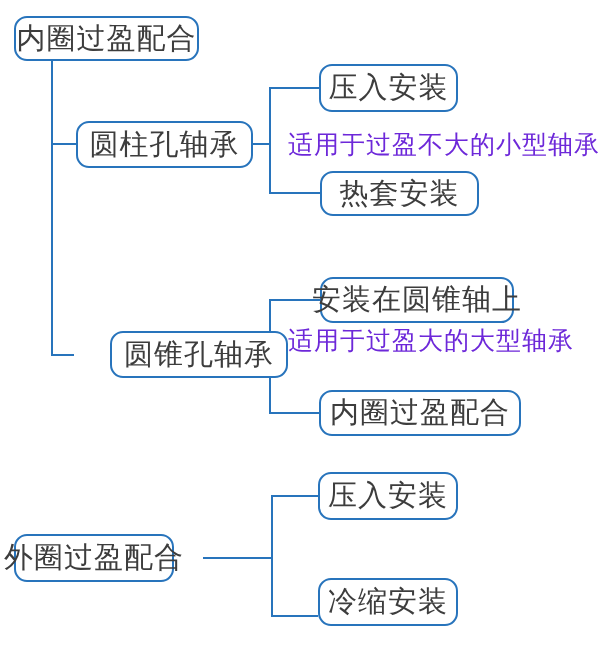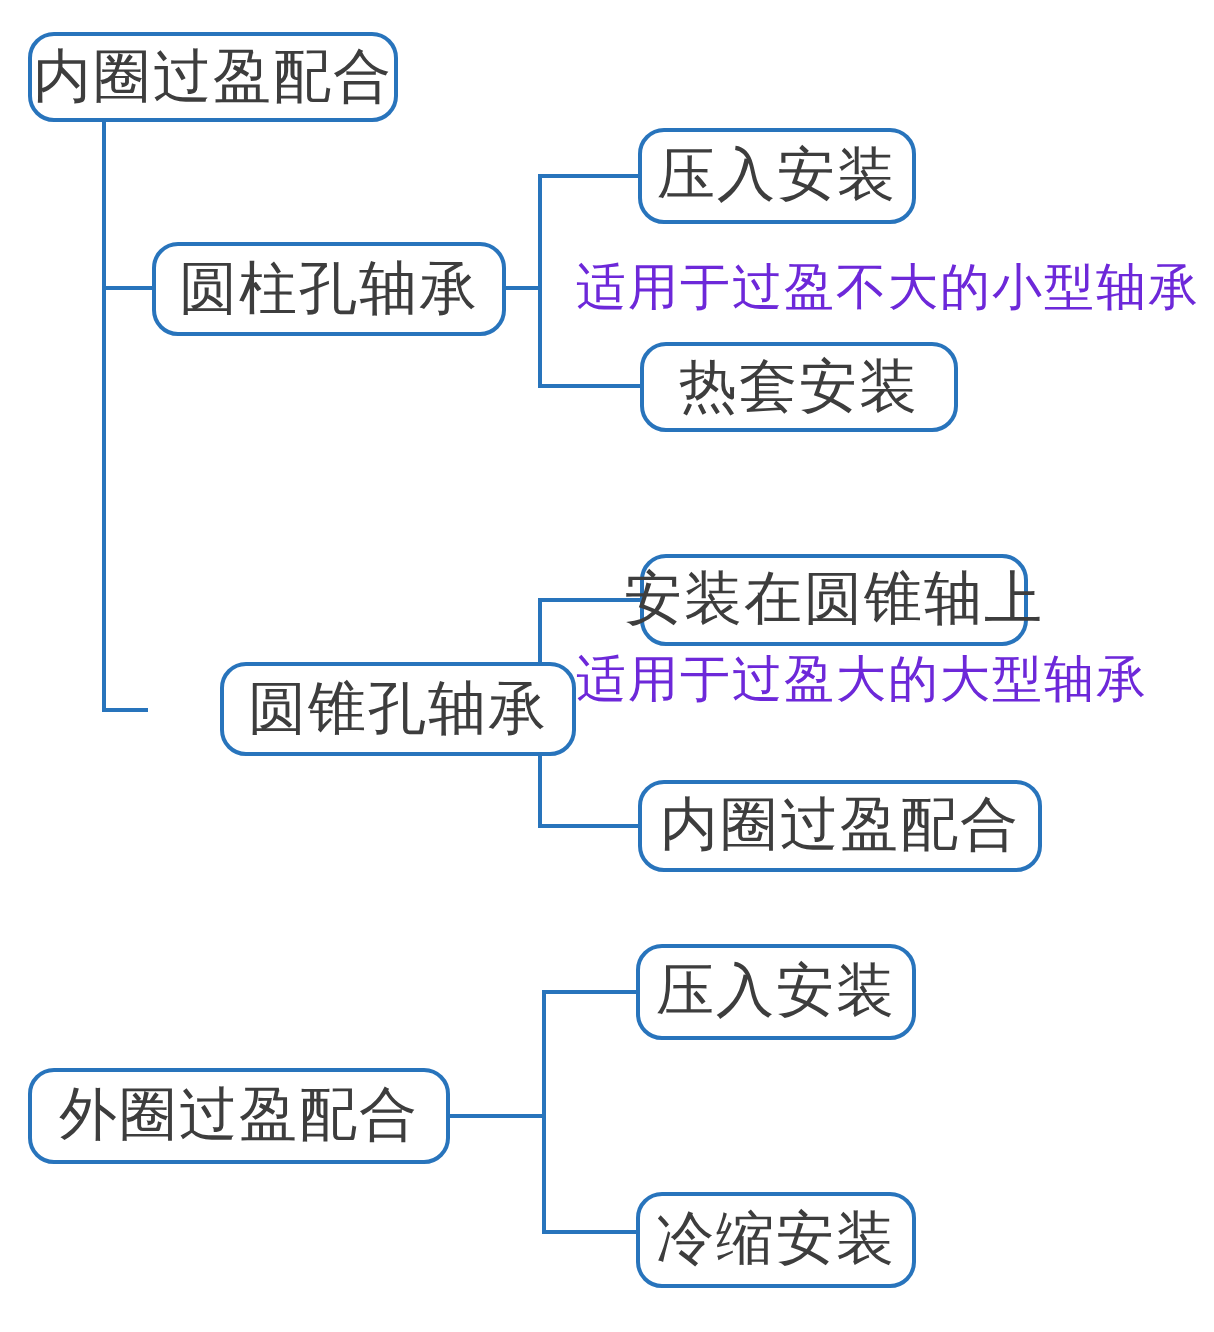--- a/index.html
+++ b/index.html
@@ -62,20 +62,20 @@
   <div class="line h" style="left:271px; top:495px; width:47px;"></div>
   <div class="line h" style="left:271px; top:615px; width:47px;"></div>
 
   <div class="node" style="left:14px;  top:16px;  width:185px; height:45px;">内圈过盈配合</div>
   <div class="node" style="left:76px;  top:121px; width:177px; height:47px;">圆柱孔轴承</div>
   <div class="node" style="left:319px; top:64px;  width:139px; height:48px;">压入安装</div>
   <div class="node" style="left:320px; top:171px; width:159px; height:45px;">热套安装</div>
   <div class="node" style="left:74px;  top:331px; width:178px; height:47px;margin-left:36px;">圆锥孔轴承</div>
   <div class="node" style="left:320px; top:277px; width:194px; height:46px;">安装在圆锥轴上</div>
   <div class="node" style="left:319px; top:390px; width:202px; height:46px;">内圈过盈配合</div>
-  <div class="node" style="left:14px;  top:534px; width:211px; height:48px;">外圈过盈配合</div>
+  <div class="node" style="left:14px;  top:534px; width:160px; height:48px;">外圈过盈配合</div>
   <div class="node" style="left:318px; top:472px; width:140px; height:48px;">压入安装</div>
-  <div class="node" style="left:318px; top:596px; width:140px; height:48px;">冷缩安装</div>
+  <div class="node" style="left:318px; top:578px; width:140px; height:48px;">冷缩安装</div>
 
   <div class="note" style="left:288px; top:130px;">适用于过盈不大的小型轴承</div>
   <div class="note" style="left:288px; top:326px;">适用于过盈大的大型轴承</div>
 
 </div>
 
 </body></html>

